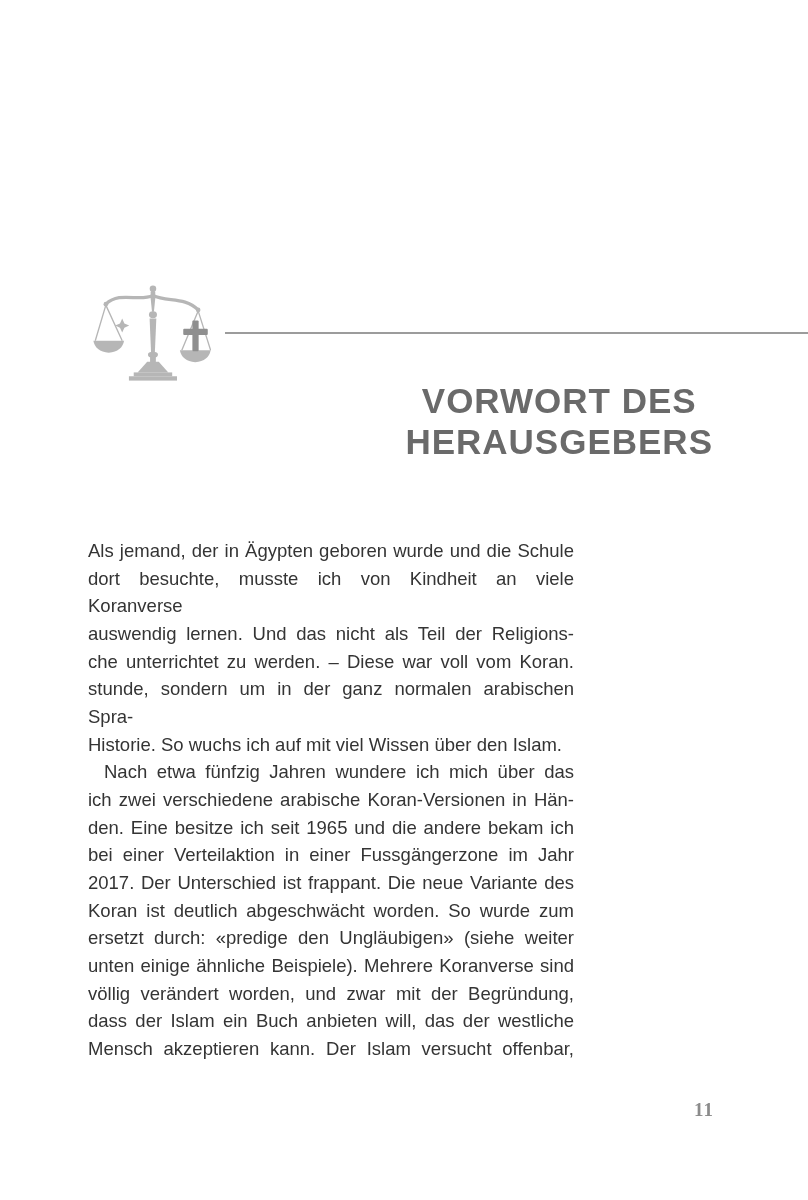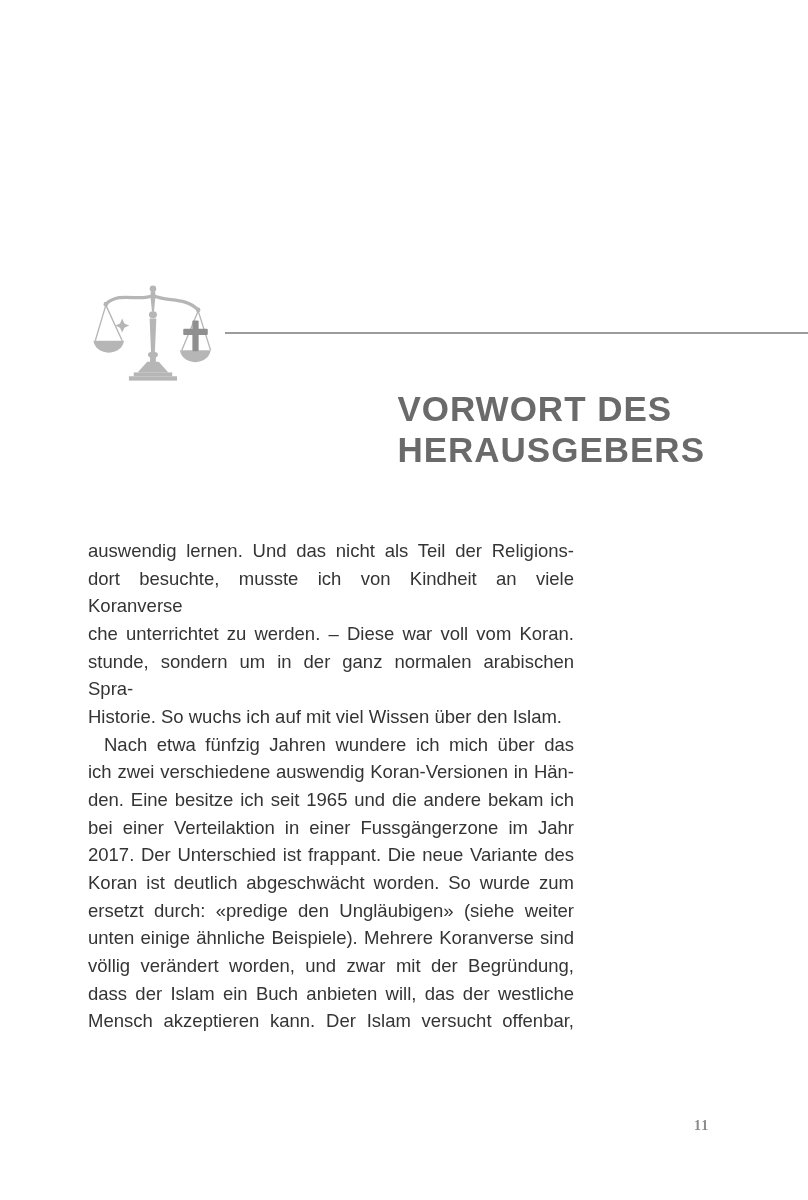--- a/index.html
+++ b/index.html
@@ -28,22 +28,22 @@
     left: 225px;
     top: 332px;
     width: 583px;
     height: 2px;
     background: var(--rule-color, #9c9c9c);
   }
   .heading {
     position: absolute;
     top: 376px;
     right: 91px;
-    margin: 12px;
-    text-align: left;
+    margin: 4px;
+    text-align: center;
     font-family: "Liberation Sans", sans-serif;
     font-weight: 700;
     font-size: 35px;
     line-height: 41px;
     letter-spacing: 1px;
     color: var(--heading-color, #6a6a6a);
     white-space: nowrap;
   }
   .bodytext {
     position: absolute;
@@ -64,25 +64,24 @@
   }
   .bodytext .line.indent {
     padding-left: 16px;
   }
   .pagenum {
     position: absolute;
     left: 694px;
     top: 1100px;
     font-family: "Liberation Serif", serif;
     font-weight: 700;
-    font-size: 14px;
+    font-size: 19px;
     line-height: 19px;
     color: var(--pagenum-color, #8b8b8b);
     letter-spacing: 1px;
-    margin-top: 16px;
   }
 </style>
 </head>
 <body>
 
 <div class="page">
 
   <div class="icon-wrap">
     <svg viewBox="-2 0 122 104" xmlns="http://www.w3.org/2000/svg" aria-hidden="true">
 
@@ -121,27 +120,28 @@
   </div>
 
   <div class="header-rule"></div>
 
   <h1 class="heading">
     <span>VORWORT DES</span><br>
     <span>HERAUSGEBERS</span>
   </h1>
 
   <div class="bodytext" id="body-text">
+      <div class="line">Als jemand, der in Ägypten geboren wurde und die Schule</div>
+      <div class="line">dort besuchte, musste ich von Kindheit an viele Koranverse</div>
       <div class="line">auswendig lernen. Und das nicht als Teil der Religions-</div>
-      <div class="line">dort besuchte, musste ich von Kindheit an viele Koranverse</div>
       <div class="line">che unterrichtet zu werden. – Diese war voll vom Koran.</div>
       <div class="line">stunde, sondern um in der ganz normalen arabischen Spra-</div>
       <div class="line para-end">Historie. So wuchs ich auf mit viel Wissen über den Islam.</div>
       <div class="line indent">Nach etwa fünfzig Jahren wundere ich mich über das</div>
-      <div class="line">ich zwei verschiedene auswendig Koran-Versionen in Hän-</div>
+      <div class="line">ich zwei verschiedene arabische Koran-Versionen in Hän-</div>
       <div class="line">den. Eine besitze ich seit 1965 und die andere bekam ich</div>
       <div class="line">bei einer Verteilaktion in einer Fussgängerzone im Jahr</div>
       <div class="line">2017. Der Unterschied ist frappant. Die neue Variante des</div>
       <div class="line">Koran ist deutlich abgeschwächt worden. So wurde zum</div>
       <div class="line">ersetzt durch: «predige den Ungläubigen» (siehe weiter</div>
       <div class="line">unten einige ähnliche Beispiele). Mehrere Koranverse sind</div>
       <div class="line">völlig verändert worden, und zwar mit der Begründung,</div>
       <div class="line">dass der Islam ein Buch anbieten will, das der westliche</div>
       <div class="line">Mensch akzeptieren kann. Der Islam versucht offenbar,</div>
     </div>

